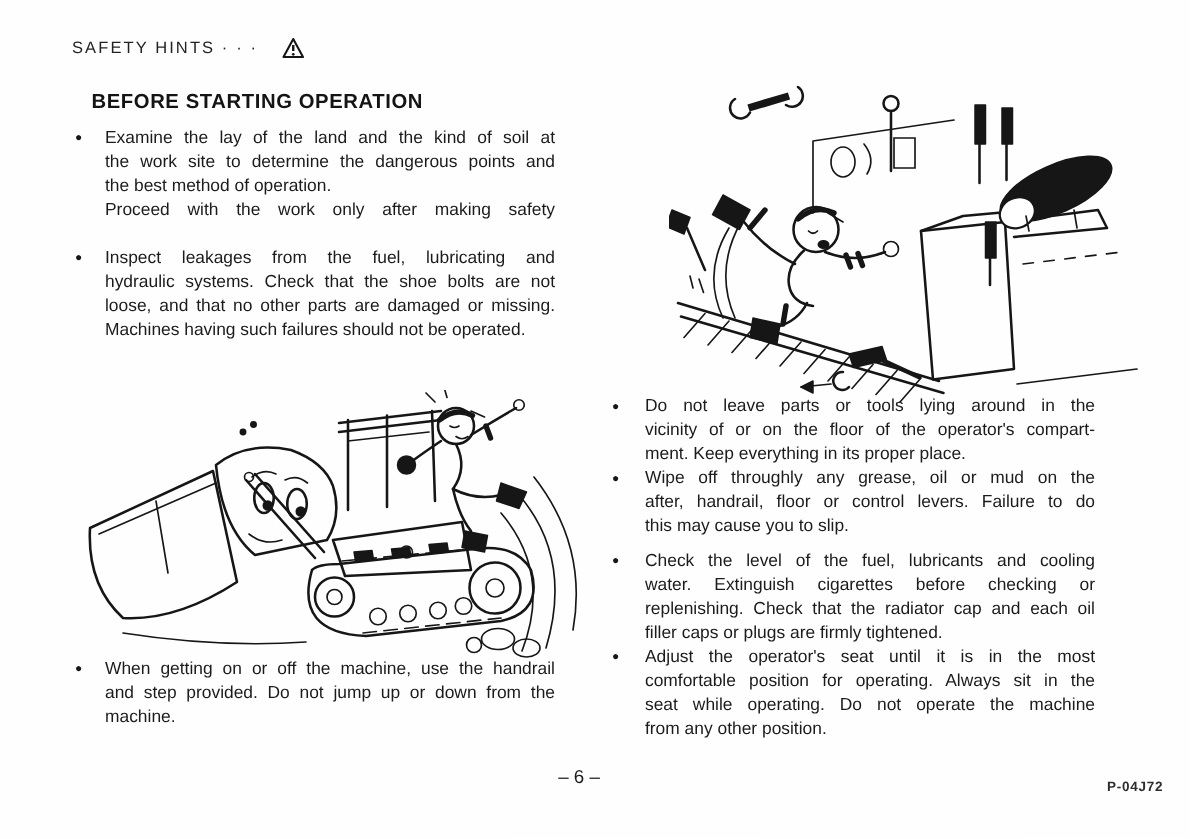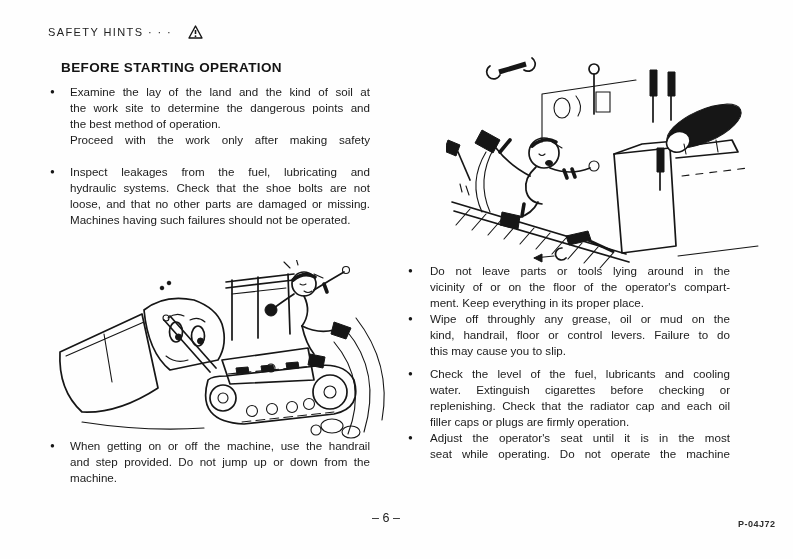--- a/index.html
+++ b/index.html
@@ -76,38 +76,40 @@
     <div class="btext btext-r">
         <div class="pline">Do not leave parts or tools lying around in the</div>
         <div class="pline">vicinity of or on the floor of the operator's compart-</div>
         <div class="pline last">ment. Keep everything in its proper place.</div>
       </div>
   </div>
   <div class="bullet" style="left:408px;top:311px;width:326px">
     <span class="marker">●</span>
     <div class="btext btext-r">
         <div class="pline">Wipe off throughly any grease, oil or mud on the</div>
-        <div class="pline">kind, handrail, floor or control levers. Failure to do</div>
+        <div class="pline">after, handrail, floor or control levers. Failure to do</div>
         <div class="pline last">this may cause you to slip.</div>
       </div>
   </div>
   <div class="bullet" style="left:408px;top:366px;width:326px">
     <span class="marker">●</span>
     <div class="btext btext-r">
         <div class="pline">Check the level of the fuel, lubricants and cooling</div>
         <div class="pline">water. Extinguish cigarettes before checking or</div>
         <div class="pline">replenishing. Check that the radiator cap and each oil</div>
-        <div class="pline last">filler caps or plugs are firmly operation.</div>
+        <div class="pline last">filler caps or plugs are firmly tightened.</div>
       </div>
   </div>
   <div class="bullet" style="left:408px;top:430px;width:326px">
     <span class="marker">●</span>
     <div class="btext btext-r">
         <div class="pline">Adjust the operator's seat until it is in the most</div>
+        <div class="pline">comfortable position for operating. Always sit in the</div>
         <div class="pline">seat while operating. Do not operate the machine</div>
+        <div class="pline last">from any other position.</div>
       </div>
   </div>
 
 
   <svg class="illustration" style="left:446px;top:56px;" width="322" height="214" viewBox="0 0 322 214">
     <g>
       <path class="ln" d="M6 146 L180 198 M8 155 L183 206"></path>
       <path class="lnthin" d="M24 153 l-14 16 M40 158 l-14 16 M56 163 l-14 16 M72 167 l-14 16 M88 172 l-14 16
                              M104 177 l-14 16 M120 182 l-14 16 M136 187 l-14 16 M152 191 l-14 16 M168 196 l-14 16"></path>
       <path class="lnthin" d="M232 200 L312 190"></path>

